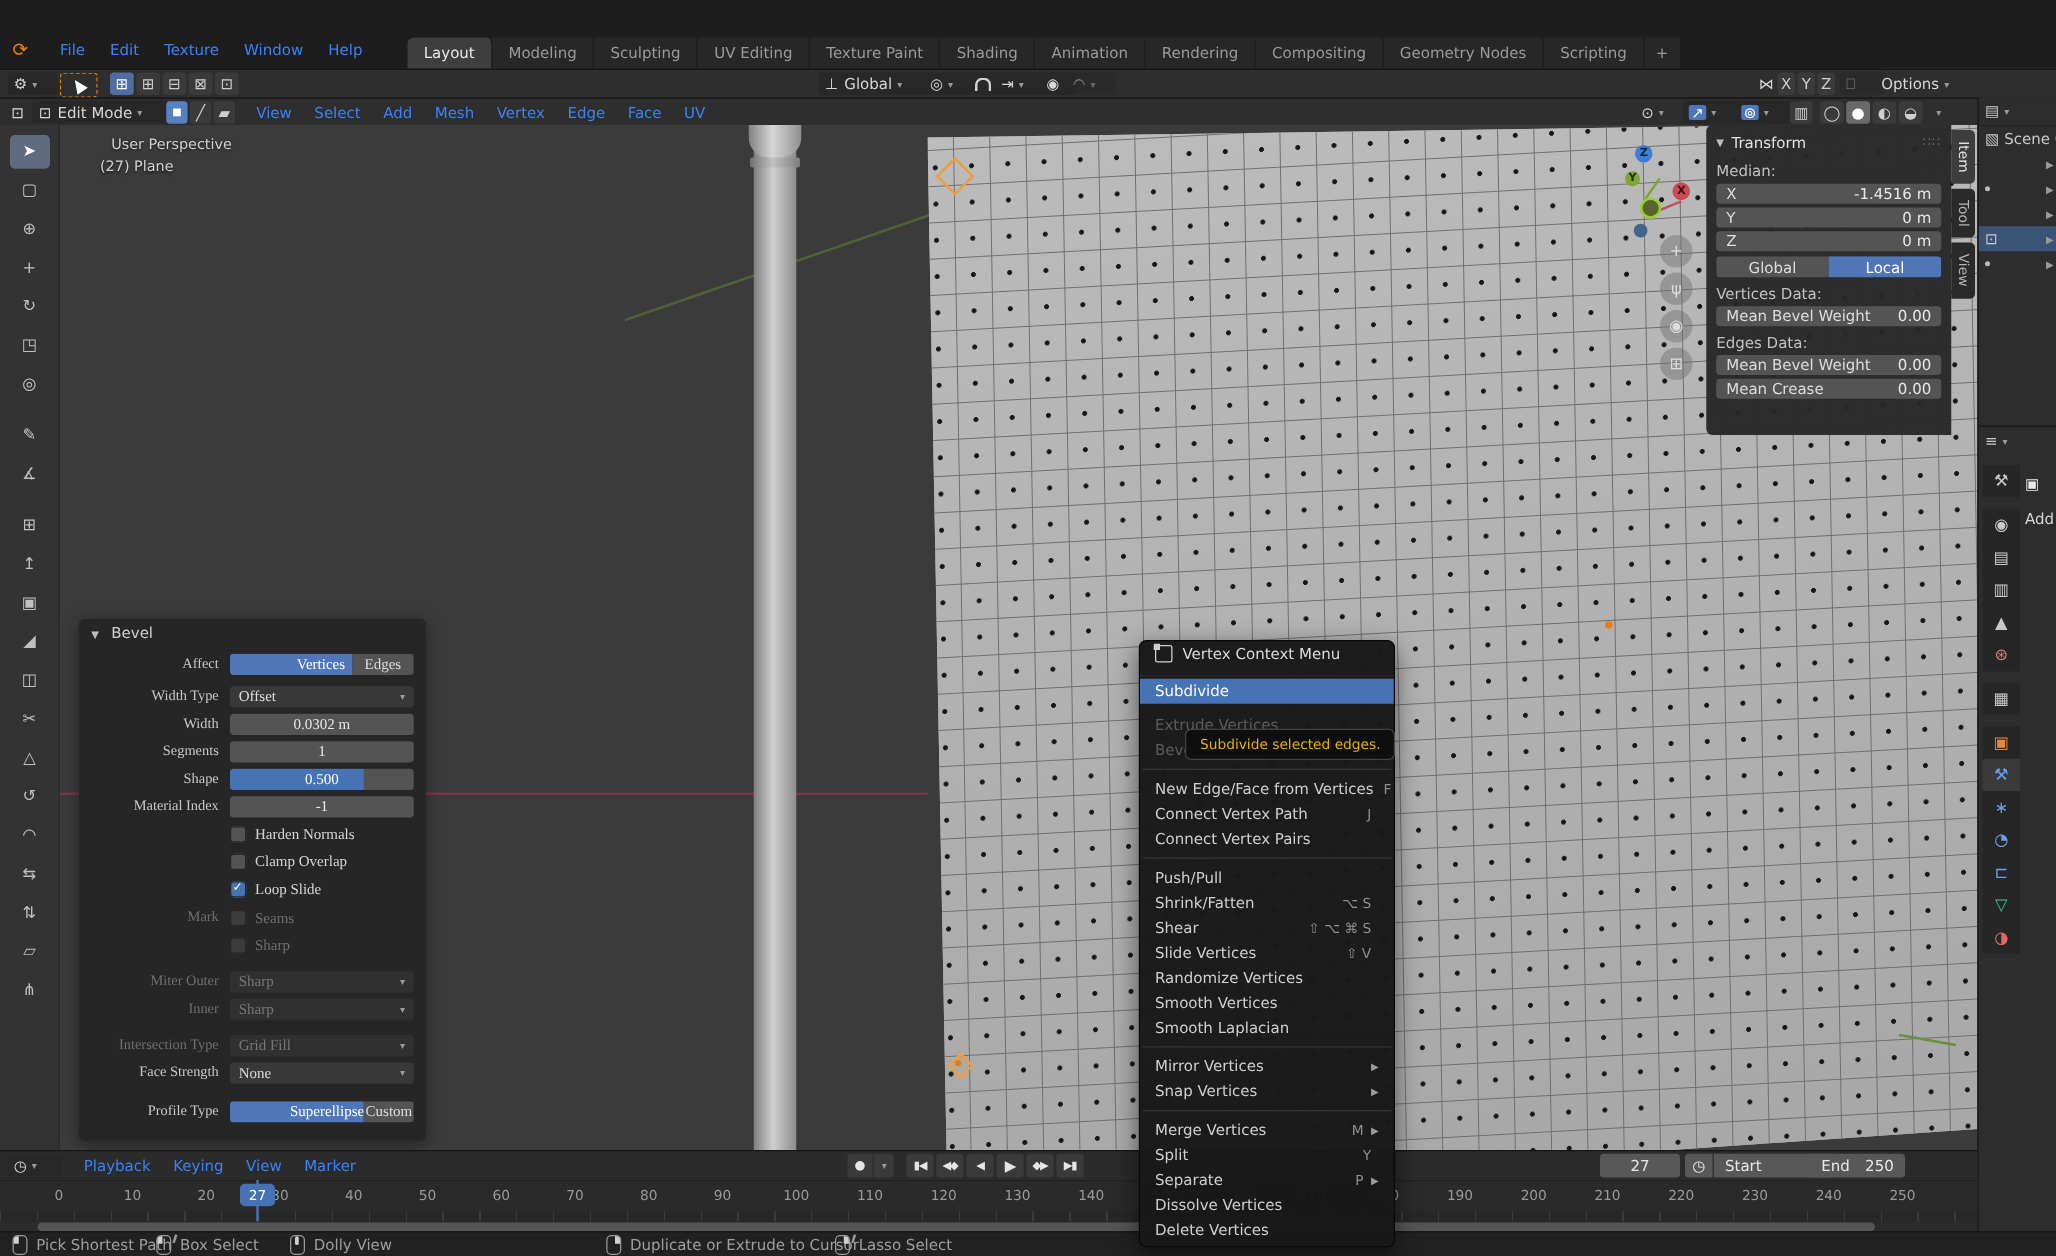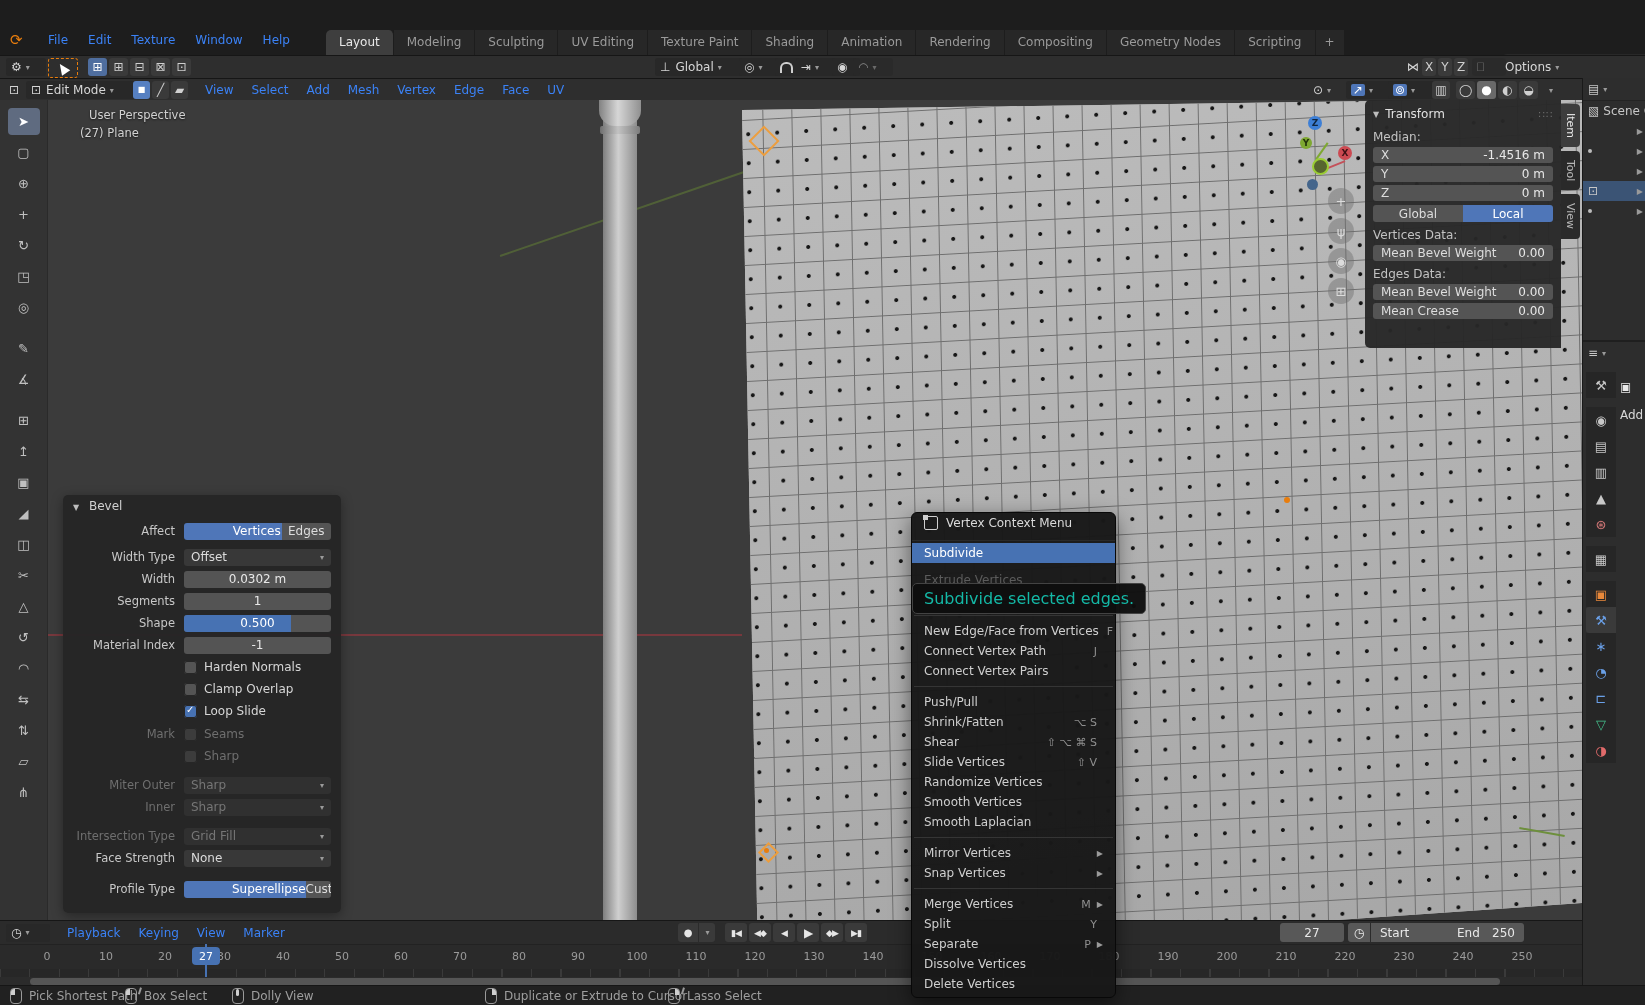--- a/index.html
+++ b/index.html
@@ -78,21 +78,21 @@
   .nfield{height:16px;background:#545454;border-radius:3px;display:flex;align-items:center;padding:0 8px;margin-bottom:3px;color:#e8e8e8;}
   .nfield .fl{flex:1;color:#ddd;}
   .seg2{display:flex;height:17px;border-radius:3px;overflow:hidden;margin:4px 0 2px;}
   .seg2 div{flex:1;display:flex;align-items:center;justify-content:center;background:#545454;color:#ddd;}
   .seg2 div.on{background:#4f76b8;color:#fff;}
   #ntabs{left:1561px;top:104px;width:21px;}
   .ntab{writing-mode:vertical-rl;transform:rotate(0deg);background:#2a2a2a;color:#b5b5b5;padding:9px 3px;border-radius:0 4px 4px 0;margin-bottom:4px;font-size:11px;}
   .ntab.active{background:#3d3d3d;color:#e8e8e8;}
   
   #bevel{left:63px;top:495px;width:278px;height:418px;background:rgba(37,37,37,.97);border-radius:5px;padding:4px 10px;box-sizing:border-box;box-shadow:0 3px 12px rgba(0,0,0,.35);}
-  .brow{display:flex;align-items:center;height:20px;margin-bottom:2px;}
+  .brow{display:flex;align-items:center;height:20px;margin-bottom:2px;font-family:Liberation Serif, serif;}
   .brow .lab{width:102px;text-align:right;padding-right:9px;color:#c8c8c8;flex:none;font-size:11.5px;}
   .brow .lab.dim{color:#6f6f6f;}
   .bwidget{flex:1;height:17px;border-radius:3px;display:flex;align-items:center;justify-content:center;background:#545454;color:#e8e8e8;position:relative;overflow:hidden;gap:38px;}
   .bdd{background:#383838;justify-content:flex-start;padding:0 7px;color:#dcdcdc;}
   .bdd .chev{margin-left:auto;}
   .bdd.dim{background:#303030;color:#767676;}
   .bseg{flex:1;display:flex;height:17px;border-radius:3px;overflow:hidden;}
   .bseg div{flex:1;display:flex;align-items:center;justify-content:center;background:#545454;color:#ddd;}
   .bseg div.on{background:#4f76b8;color:#fff;padding-left:48px;}
   .slider-fill{position:absolute;left:0;top:0;bottom:0;width:73%;background:#4772b3;}
@@ -109,21 +109,21 @@
   #ctxmenu .hdr .hic{width:12px;height:12px;border:1.5px solid #cfcfcf;border-radius:2px;margin-right:8px;position:relative;}
   #ctxmenu .hdr .hic::after{content:"";position:absolute;left:-2px;top:-2px;width:5px;height:5px;background:#cfcfcf;}
   .cm-item{display:flex;align-items:center;height:20px;padding:0 12px;color:#cfcfcf;}
   .cm-label{flex:1;white-space:nowrap;}
   .cm-short{color:#8f8f8f;font-size:11px;margin-left:8px;white-space:nowrap;}
   .cm-arrow{color:#9a9a9a;font-size:8px;margin-left:6px;}
   .cm-item.active{background:#4772b3;color:#fff;margin:0 0px;}
   .cm-item.ghost .cm-label{color:#5c5c5c;}
   .cm-item.sep{height:1px;padding:0;margin:5px 2px;background:#353535;overflow:hidden;}
   .cm-item.gapi{height:7px;}
-  #tooltip{left:912px;top:583px;background:rgba(14,14,14,.96);border:1px solid #434343;border-radius:5px;padding:5px 11px;color:#14b8a6;z-index:45;white-space:nowrap;font-size:16px;}
+  #tooltip{left:948px;top:583px;background:rgba(14,14,14,.96);border:1px solid #434343;border-radius:5px;padding:5px 11px;color:#eab308;z-index:45;white-space:nowrap;font-size:11px;}
   
   #rightcol{left:1582px;top:78px;width:63px;height:907px;background:#2d2d2d;border-left:1px solid #191919;overflow:hidden;}
   .oheader{height:22px;background:#2d2d2d;border-bottom:1px solid #232323;display:flex;align-items:center;padding-left:5px;color:#c8c8c8;}
   .orow{height:20px;display:flex;align-items:center;padding-left:5px;color:#c8c8c8;position:relative;}
   .orow .rtri{position:absolute;right:3px;font-size:8px;color:#9a9a9a;}
   .orow .dot{width:4px;height:4px;border-radius:50%;background:#bcbcbc;margin-right:5px;}
   .orow.sel{background:#3b5475;}
   #props{position:absolute;left:0;top:262px;width:100%;bottom:0;background:#2d2d2d;border-top:2px solid #1f1f1f;}
   .ptab{width:30px;height:26px;display:flex;align-items:center;justify-content:center;font-size:13px;background:#262626;}
   .ptab.active{background:#3a3a3a;border-radius:3px 0 0 3px;}

